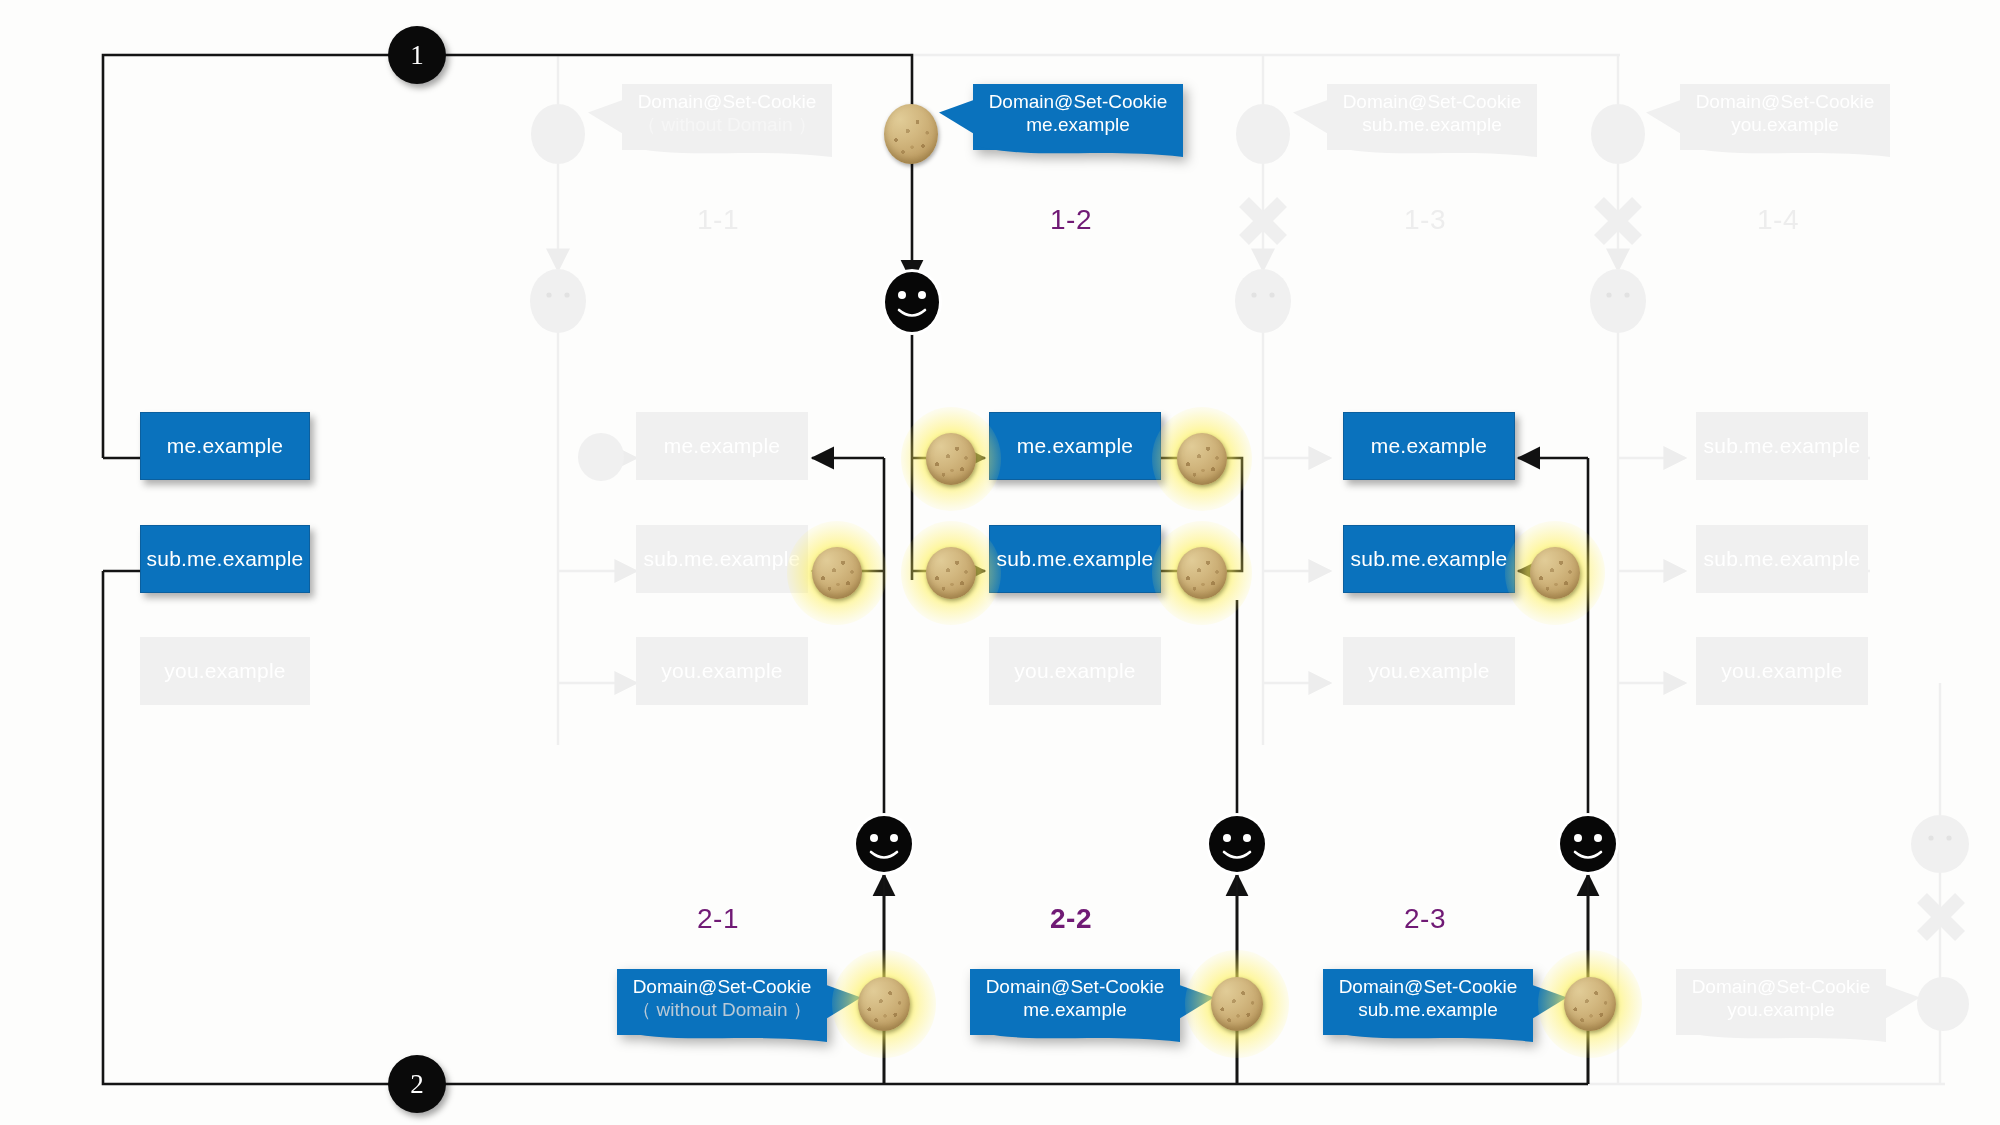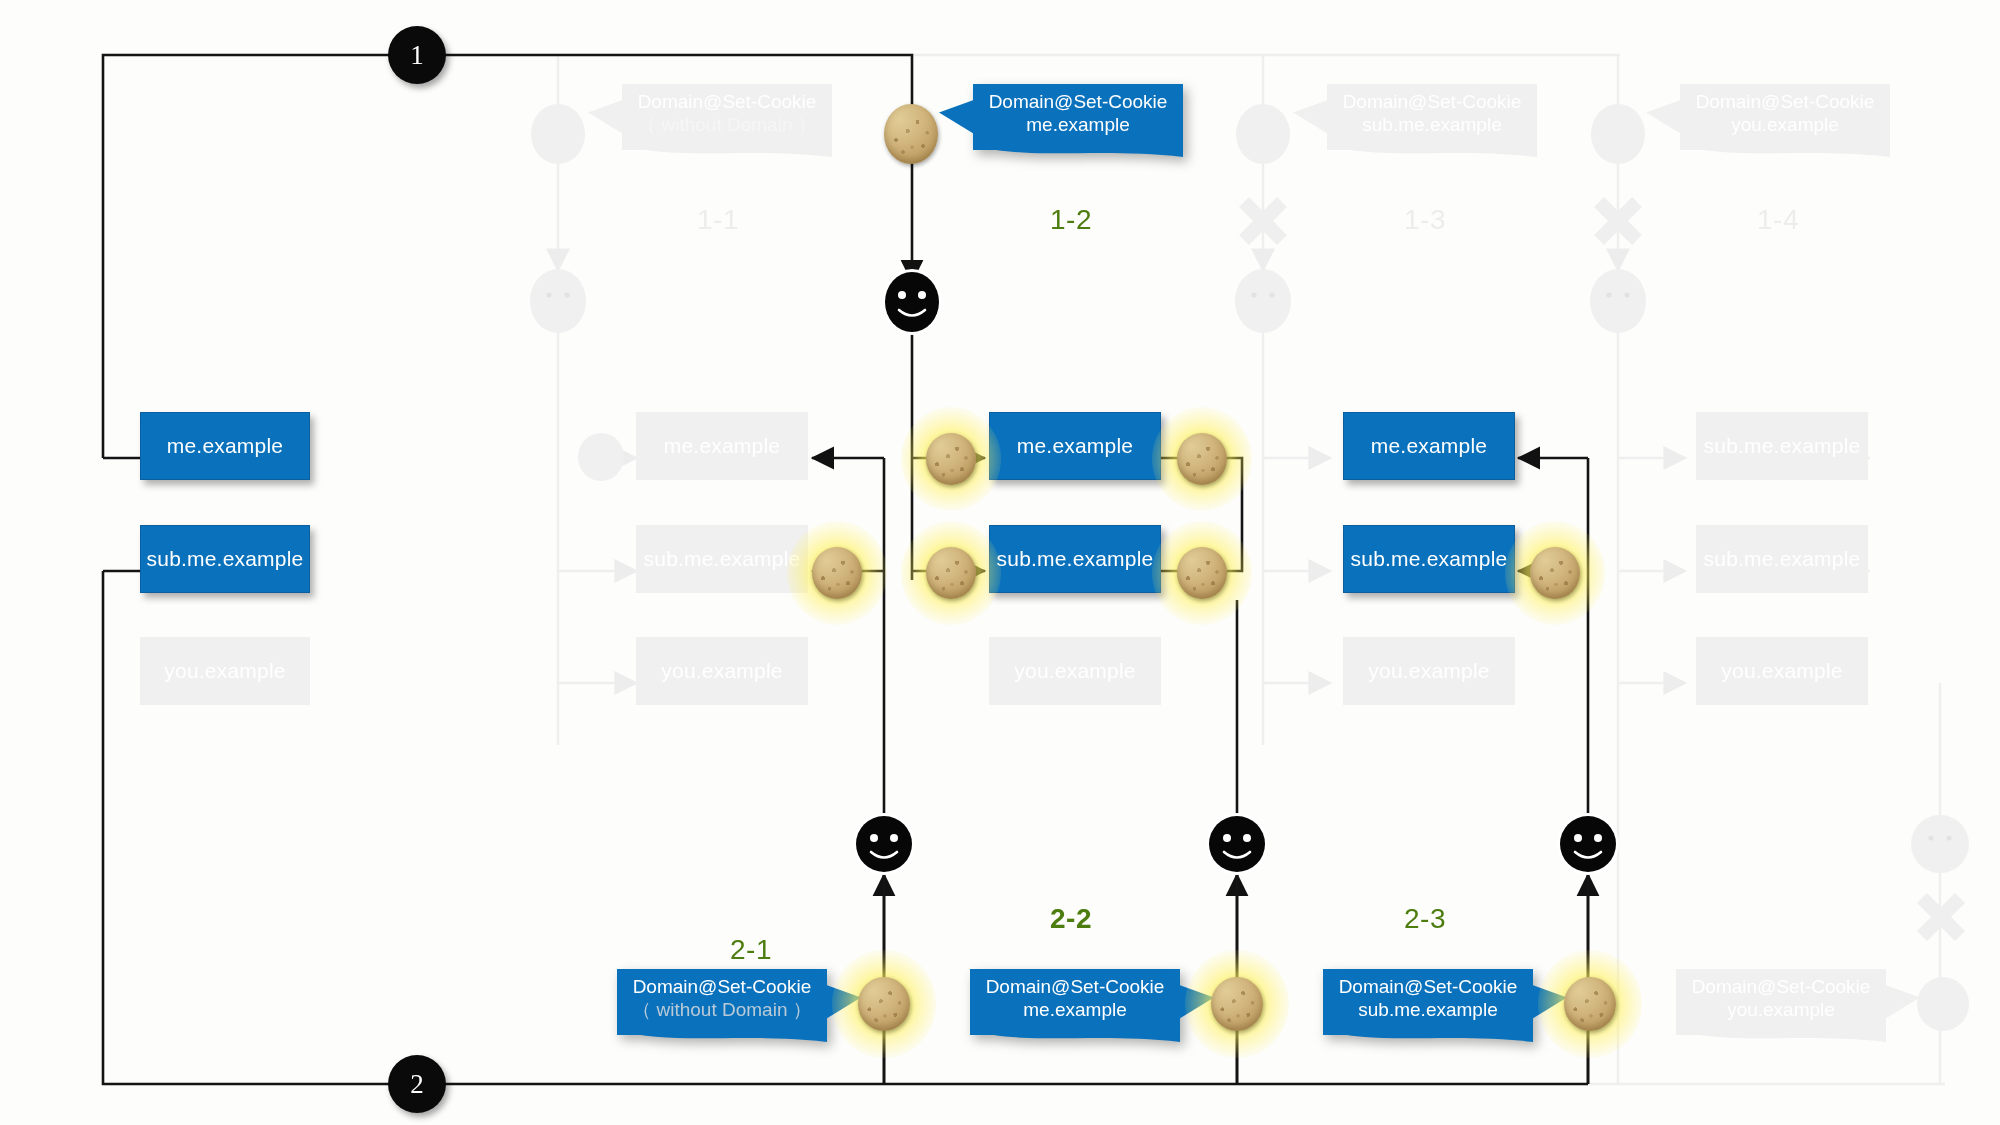--- a/index.html
+++ b/index.html
@@ -130,21 +130,21 @@
     font-size:27px;
     box-shadow:3px 4px 6px rgba(0,0,0,.35);
     z-index:12;
   }
 
   
   .steplabel{
     position:absolute;
     font-size:28px;
     letter-spacing:.5px;
-    color:#4d7c0f;
+    color:#701a75;
     z-index:4;
     white-space:nowrap;
   }
   .steplabel.faded{color:#ededed;}
 </style>
 </head>
 <body>
 
 <div id="stage">
 
@@ -447,21 +447,21 @@
     <div class="disc"></div>
   </div>
   <div class="cookie glow" style="left:1177px;top:547px;width:50px;height:52px;">
     <div class="disc"></div>
   </div>
 
   <div class="cookie glow" style="left:1530px;top:547px;width:50px;height:52px;">
     <div class="disc"></div>
   </div>
 
-  <div class="steplabel" style="left:697px;top:934px;margin-left:33px;">2-1</div>
+  <div class="steplabel" style="left:697px;top:903px;">2-1</div>
   <div class="steplabel" style="left:1050px;top:903px;font-weight:bold;">2-2</div>
   <div class="steplabel" style="left:1404px;top:903px;">2-3</div>
 
   <div class="bubble active" style="left:617px;top:969px;width:210px;height:66px;">
     <div class="body">
       <span>Domain@Set-Cookie</span>
       <span class="l2 dim">（ without Domain ）</span>
       <svg class="wave" viewBox="0 0 210 18" preserveAspectRatio="none">
           <path d="M0,0 C55,16 125,2 210,12 L210,0 L0,0 Z" fill="#0a72bd"></path>
         </svg>

